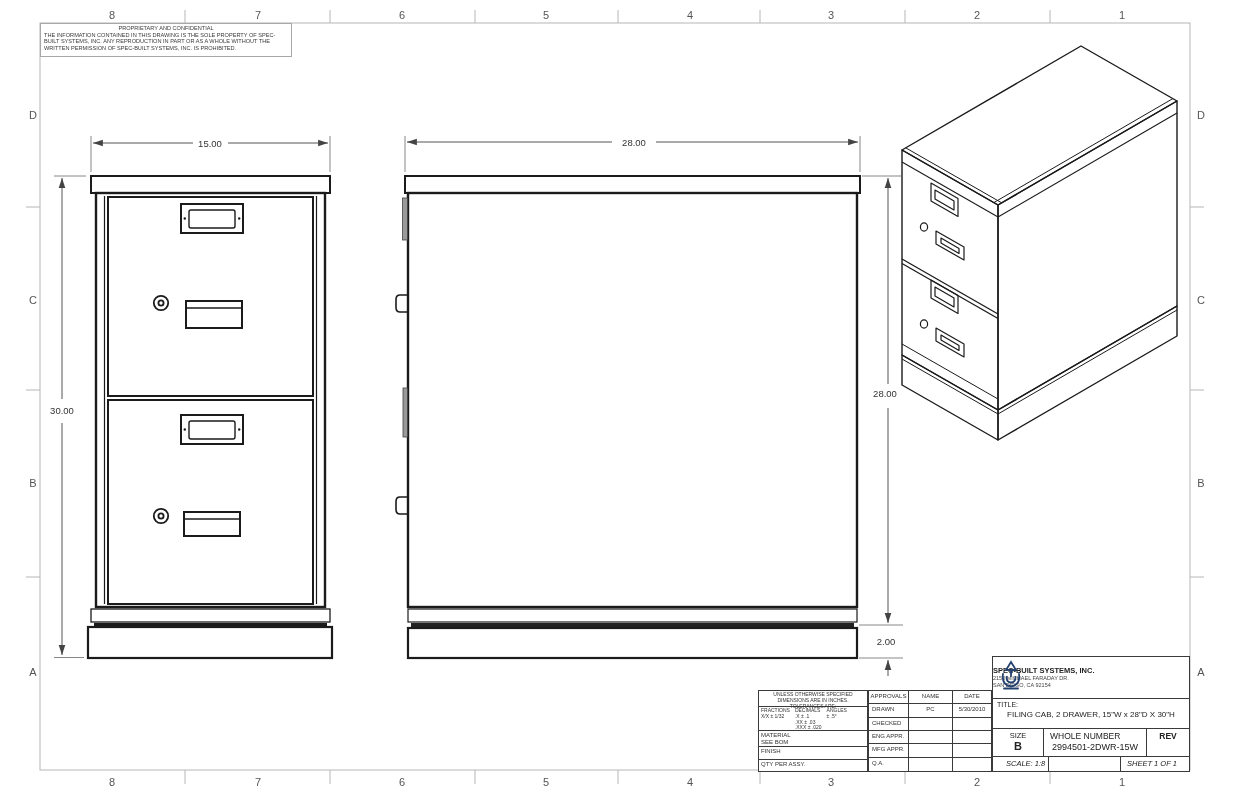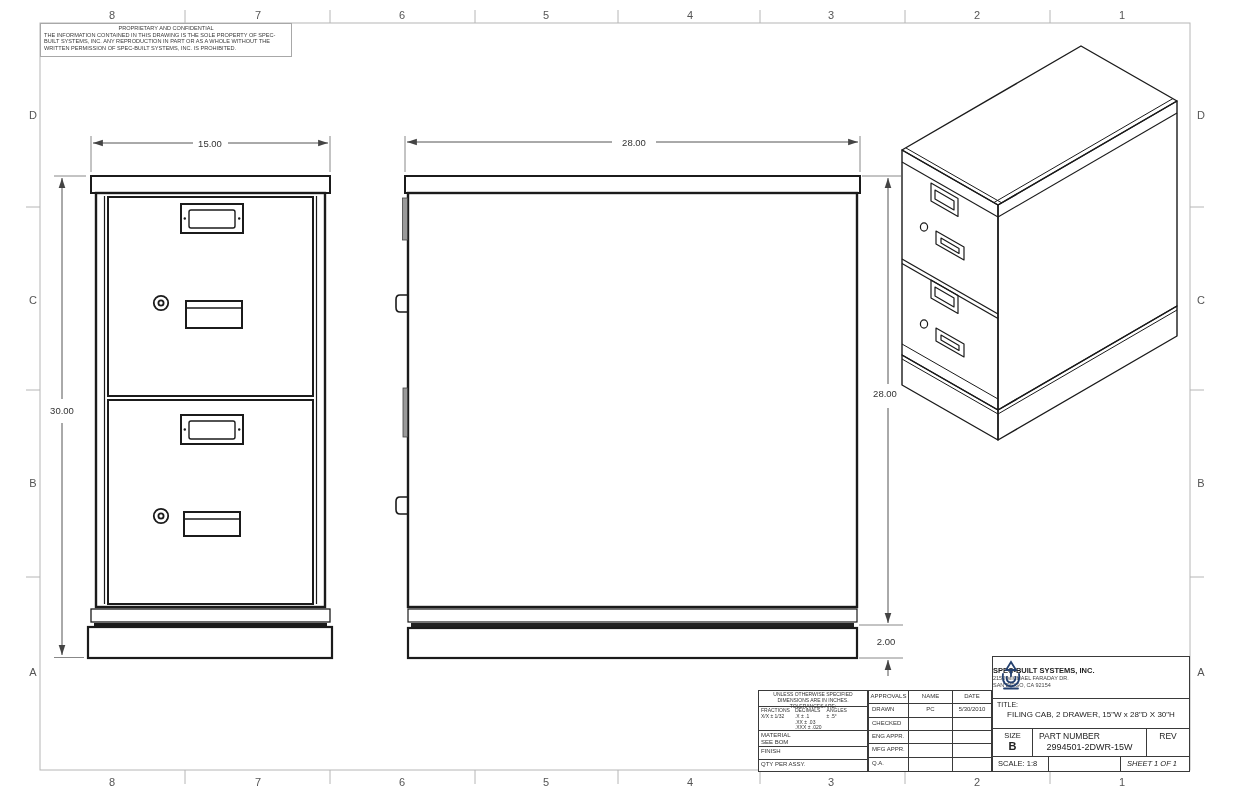--- a/index.html
+++ b/index.html
@@ -57,29 +57,29 @@
   }
   .tb-company{height:42px;border-bottom:1px solid #3a3a3a;display:flex;align-items:center;box-sizing:border-box;}
   .tb-company .logo{margin:2px 4px 2px 5px;flex:0 0 auto;}
   .tb-company .co-text{line-height:1.25;}
   .co-name{font-weight:bold;font-size:7.5px;}
   .co-addr{font-size:5.5px;color:#444;}
   .tb-title{height:30px;border-bottom:1px solid #3a3a3a;box-sizing:border-box;padding:2px 4px 0 4px;}
   .tb-title .lbl{font-size:7px;}
   .tb-title .val{font-size:8px;text-align:center;margin-top:2px;white-space:nowrap;}
   .tb-size{height:28px;border-bottom:1px solid #3a3a3a;box-sizing:border-box;display:flex;}
-  .tb-size .size-c{width:40px;border-right:1px solid #3a3a3a;box-sizing:border-box;text-align:center;}
+  .tb-size .size-c{width:51px;border-right:1px solid #3a3a3a;box-sizing:border-box;text-align:center;}
   .tb-size .size-c .lbl{font-size:7.5px;margin-top:2px;}
   .tb-size .size-c .val{font-size:11px;font-weight:bold;}
   .tb-size .pn-c{flex:1;border-right:1px solid #3a3a3a;box-sizing:border-box;}
   .tb-size .pn-c .lbl{font-size:8.5px;padding:2px 0 0 6px;}
   .tb-size .pn-c .val{font-size:9px;text-align:center;margin-top:1px;}
-  .tb-size .rev-c{width:42px;text-align:center;font-size:8.5px;padding-top:2px;box-sizing:border-box;}
+  .tb-size .rev-c{width:42px;text-align:center;font-size:8.5px;padding-top:2px;box-sizing:border-box;font-weight:bold;}
   .tb-scale{flex:1;display:flex;font-size:7.5px;}
-  .tb-scale .sc{width:56px;padding:2px 0 0 5px;border-right:1px solid #3a3a3a;box-sizing:border-box;}
+  .tb-scale .sc{width:56px;padding:2px 0 0 13px;border-right:1px solid #3a3a3a;box-sizing:border-box;font-style:italic;}
   .tb-scale .wt{width:72px;border-right:1px solid #3a3a3a;box-sizing:border-box;}
   .tb-scale .sh{flex:1;padding:2px 0 0 6px;box-sizing:border-box;white-space:nowrap;font-style:italic;}
 </style>
 </head>
 <body>
 
 <div class="sheet">
 
 <svg width="1237" height="800" viewBox="0 0 1237 800">
   <defs>
@@ -342,21 +342,21 @@
   <div class="tb-title">
     <div class="lbl">TITLE:</div>
     <div class="val">FILING CAB, 2 DRAWER, 15"W x 28"D X 30"H</div>
   </div>
   <div class="tb-size">
     <div class="size-c">
       <div class="lbl">SIZE</div>
       <div class="val">B</div>
     </div>
     <div class="pn-c">
-      <div class="lbl">PART NUMBER</div>
+      <div class="lbl">WHOLE NUMBER</div>
       <div class="val">2994501-2DWR-15W</div>
     </div>
     <div class="rev-c">REV</div>
   </div>
   <div class="tb-scale">
     <div class="sc">SCALE: 1:8</div>
     <div class="wt"></div>
     <div class="sh">SHEET 1 OF 1</div>
   </div>
 </div>

